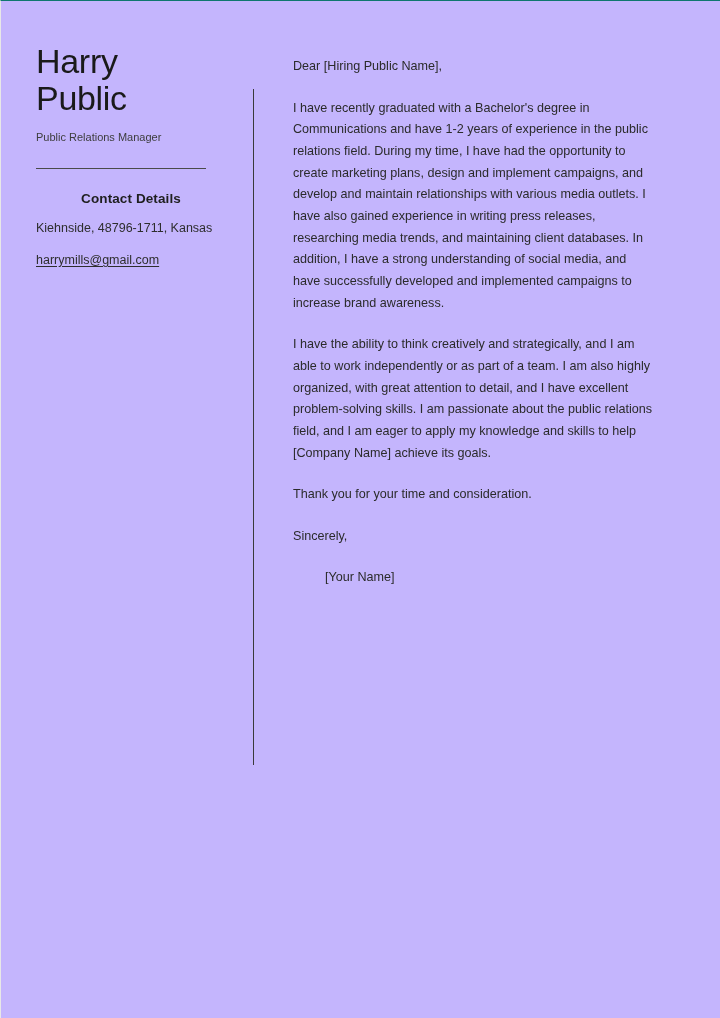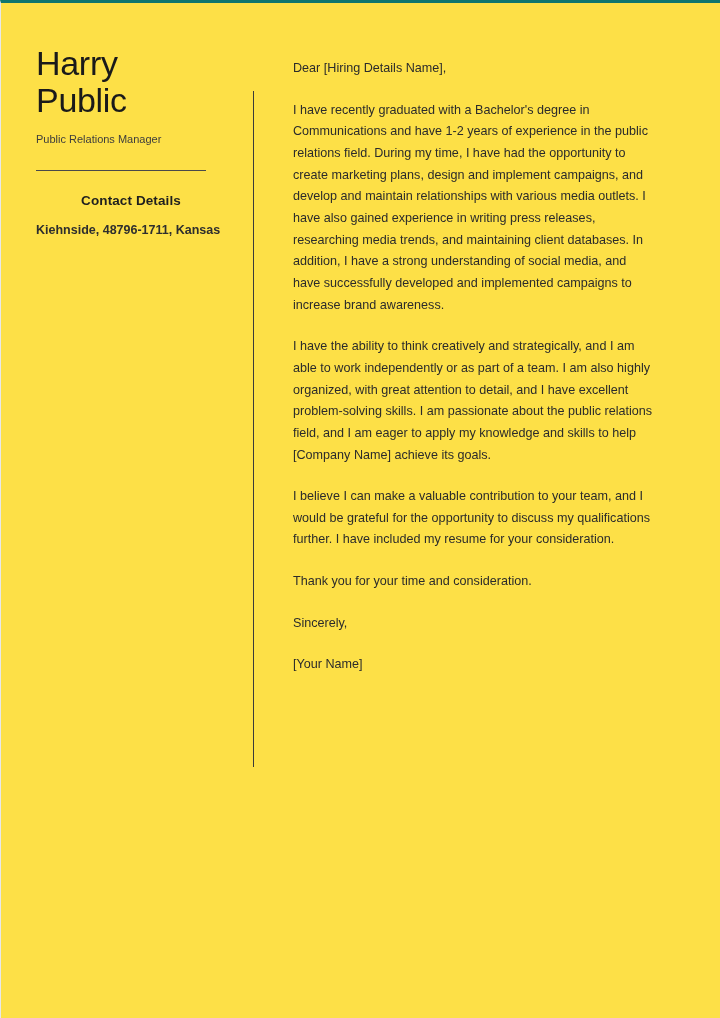--- a/index.html
+++ b/index.html
@@ -12,22 +12,22 @@
 
   body {
     font-family: "Liberation Sans", sans-serif;
     -webkit-font-smoothing: antialiased;
   }
 
   .page {
     position: relative;
     width: 720px;
     height: 1018px;
-    background: #fde047;
-    border-top: 3px solid #0f766e;
+    background: #c4b5fd;
+    border-top: 1px solid #0f766e;
     border-left: 1px solid #e8e8e8;
     overflow: hidden;
   }
 
   
   .sidebar {
     position: absolute;
     left: 35px;
     top: 42px;
     width: 190px;
@@ -68,21 +68,21 @@
     letter-spacing: 0.1px;
     text-align: center;
   }
 
   .contact-list {
     list-style: none;
   }
 
   .contact-item {
     font-size: 12.5px;
-    font-weight: 700;
+    font-weight: 400;
     line-height: 1.58;
     color: #2e2e2e;
     margin-bottom: 12px;
   }
 
   .contact-item:last-child { margin-bottom: 0; }
 
   .contact-email {
     text-decoration: underline;
     text-underline-offset: 2px;
@@ -108,21 +108,21 @@
   }
 
   .letter p {
     font-size: 12.6px;
     font-weight: 400;
     line-height: 1.72;
     color: #2b2b2b;
     margin-bottom: 20px;
   }
 
-  .letter p:last-child { margin-bottom: 0; }
+  .letter p:last-child { margin-bottom: 0; margin-left: 32px; }
 </style>
 </head>
 <body>
 
 <div class="page">
 
   <div class="sidebar">
 
     <div class="name-block">
       <div class="name-line">Harry</div>
@@ -130,29 +130,31 @@
     </div>
 
     <div class="job-title">Public Relations Manager</div>
 
     <div class="divider-h"></div>
 
     <div class="contact-heading">Contact Details</div>
 
     <ul class="contact-list">
       <li class="contact-item">Kiehnside, 48796-1711, Kansas</li>
+      <li class="contact-item">
+        <a class="contact-email" href="#">harrymills@gmail.com</a>
+      </li>
     </ul>
 
   </div>
 
   <div class="divider-v"></div>
 
   <div class="letter">
-    <p>Dear [Hiring Details Name],</p>
+    <p>Dear [Hiring Public Name],</p>
     <p>I have recently graduated with a Bachelor's degree in Communications and have 1-2 years of experience in the public relations field. During my time, I have had the opportunity to create marketing plans, design and implement campaigns, and develop and maintain relationships with various media outlets. I have also gained experience in writing press releases, researching media trends, and maintaining client databases. In addition, I have a strong understanding of social media, and have successfully developed and implemented campaigns to increase brand awareness.</p>
     <p>I have the ability to think creatively and strategically, and I am able to work independently or as part of a team. I am also highly organized, with great attention to detail, and I have excellent problem-solving skills. I am passionate about the public relations field, and I am eager to apply my knowledge and skills to help [Company Name] achieve its goals.</p>
-    <p>I believe I can make a valuable contribution to your team, and I would be grateful for the opportunity to discuss my qualifications further. I have included my resume for your consideration.</p>
     <p>Thank you for your time and consideration.</p>
     <p>Sincerely,</p>
     <p>[Your Name]</p>
   </div>
 
 </div>
 
 </body></html>

